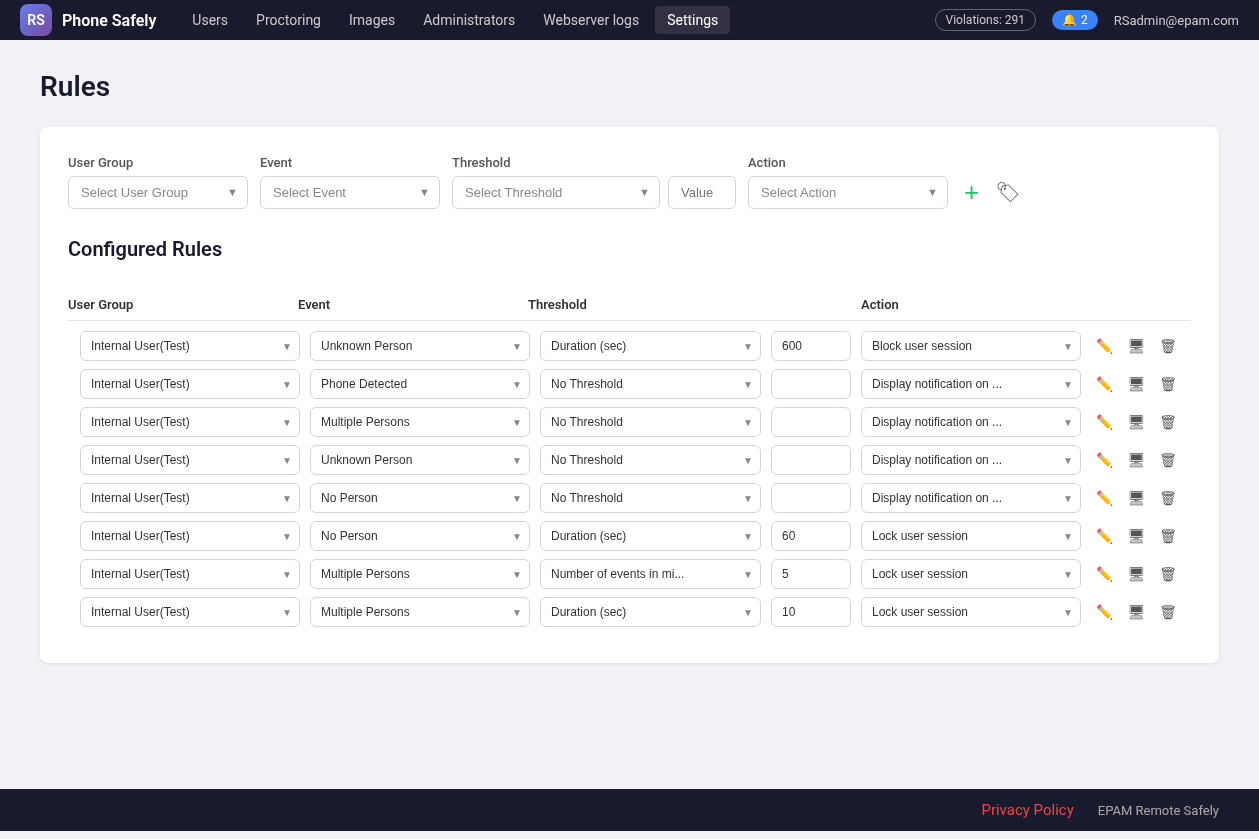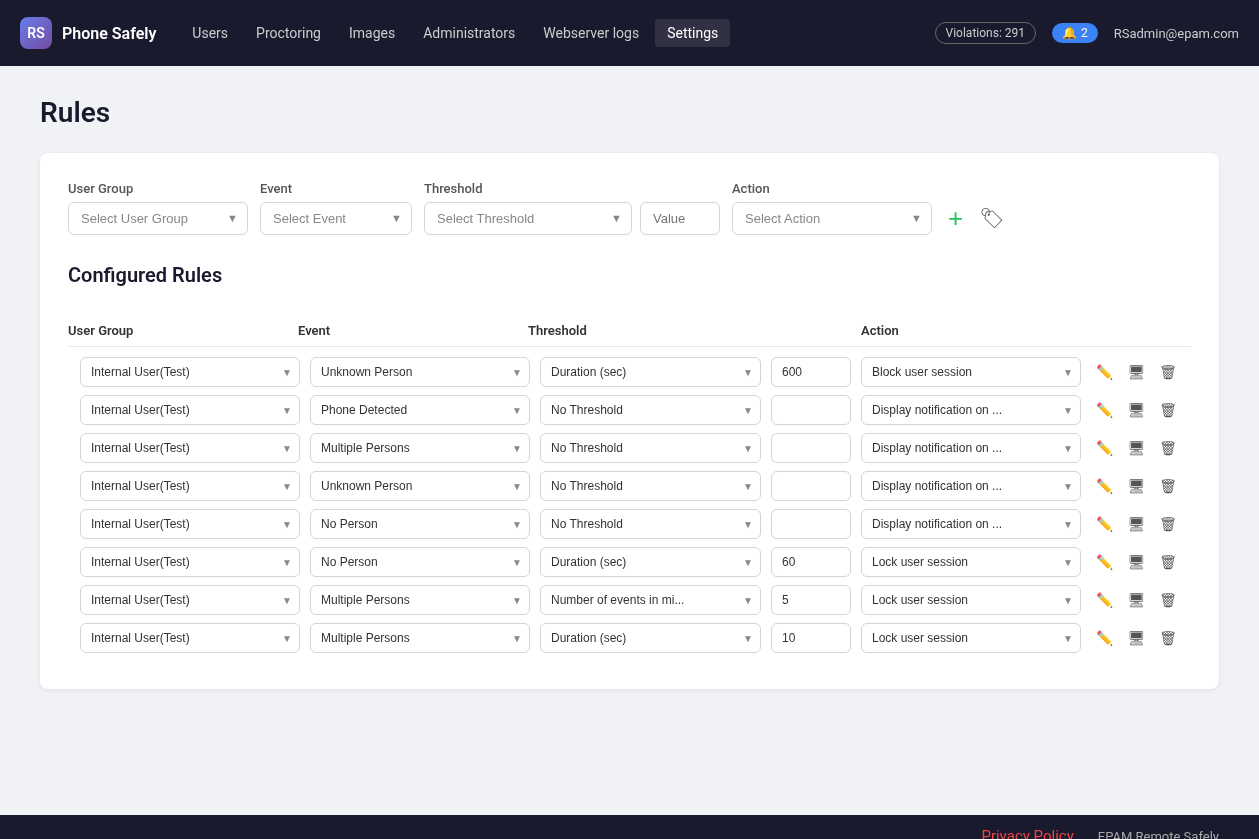--- a/index.html
+++ b/index.html
@@ -4,21 +4,21 @@
   <style>
     * { box-sizing: border-box; margin: 0; padding: 0; }
     body { font-family: -apple-system, BlinkMacSystemFont, 'Segoe UI', Roboto, sans-serif; background: #f0f2f5; color: #333; font-size: 14px; }
 
     
     .navbar {
       background: #1a1a2e;
       display: flex;
       align-items: center;
       padding: 0 20px;
-      height: 66px;
+      height: 40px;
       gap: 24px;
     }
     .navbar-brand {
       display: flex;
       align-items: center;
       gap: 10px;
       color: white;
       font-size: 16px;
       font-weight: 600;
     }
@@ -138,21 +138,21 @@
       right: 10px;
       pointer-events: none;
       color: #888;
       font-size: 11px;
     }
     .value-input {
       border: 1px solid #d1d5db;
       border-radius: 6px;
       padding: 8px 12px;
       font-size: 13px;
-      width: 80px;
+      width: 68px;
       outline: none;
       color: #888;
     }
 
     .form-actions {
       display: flex;
       gap: 8px;
       align-items: center;
       padding-bottom: 2px;
     }
@@ -342,21 +342,21 @@
             <select class="form-select" style="width:180px">
               <option value="">Select User Group</option>
             </select>
             <span class="select-arrow">▼</span>
           </div>
         </div>
 
         <div class="form-group">
           <label class="form-label">Event</label>
           <div class="form-select-wrap">
-            <select class="form-select" style="width:152px">
+            <select class="form-select" style="width:180px">
               <option value="">Select Event</option>
             </select>
             <span class="select-arrow">▼</span>
           </div>
         </div>
 
         <div class="form-group">
           <label class="form-label">Threshold</label>
           <div style="display:flex;gap:8px;align-items:center">
             <div class="form-select-wrap">

